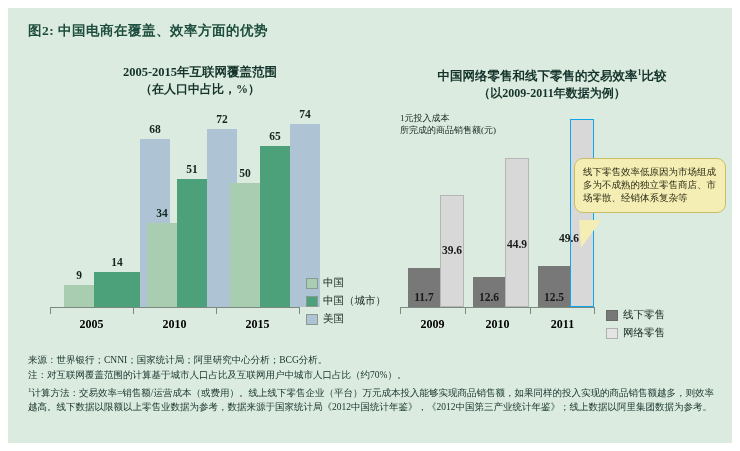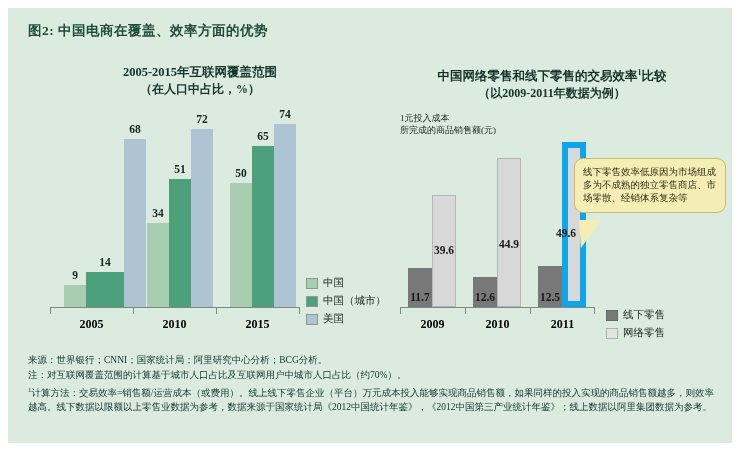--- a/index.html
+++ b/index.html
@@ -31,21 +31,21 @@
   .panel-title .l2{font-size:12px;}
   .sup{font-size:8px;vertical-align:super;}
 
   
   .plot{position:absolute;}
   .axis-x{
     position:absolute;left:0;bottom:0;height:1px;background:#7a8a7e;
   }
   .tickline{position:absolute;width:1px;background:#7a8a7e;}
   .group{position:absolute;bottom:1px;display:flex;align-items:flex-end;gap:0px;}
-  .bar{position:relative;}
+  .bar{position:relative;padding-left:8px;}
   .bar .val{
     position:absolute;left:50%;transform:translateX(-50%);
     font-size:11.5px;font-weight:bold;color:#13261f;
     white-space:nowrap;
   }
   .bar.above .val{top:-16px;}
   .bar.inside .val{bottom:4px;color:#1a1a1a;}
   .xlab{
     position:absolute;text-align:center;font-size:12px;
     font-weight:bold;color:#000000;
@@ -199,21 +199,21 @@
         </div>
         <div class="bar inside" style="width:24px;height:149px;background:#d8d8d8;border:1px solid #b5b5b5;box-sizing:border-box;">
           <span class="val" style="bottom:56px;">44.9</span>
         </div>
       </div>
 
       <div class="group" style="left:138px;">
         <div class="bar inside" style="width:24px;height:41px;background:#787878;">
           <span class="val">12.5</span>
         </div>
-        <div class="bar inside" style="width:24px;height:165px;background:#d8d8d8;border:6px solid #0ea5e9;box-sizing:border-box;">
+        <div class="bar inside" style="width:24px;height:188px;background:#d8d8d8;border:1px solid #0ea5e9;box-sizing:border-box;">
           <span class="val" style="bottom:62px;left:-2px;">49.6</span>
         </div>
       </div>
 
       <div class="xlab" style="left:0px;bottom:-24px;width:65px;">2009</div>
       <div class="xlab" style="left:65px;bottom:-24px;width:65px;">2010</div>
       <div class="xlab" style="left:130px;bottom:-24px;width:65px;">2011</div>
     </div>
 
     <div class="legend" style="left:222px;top:244px;">

